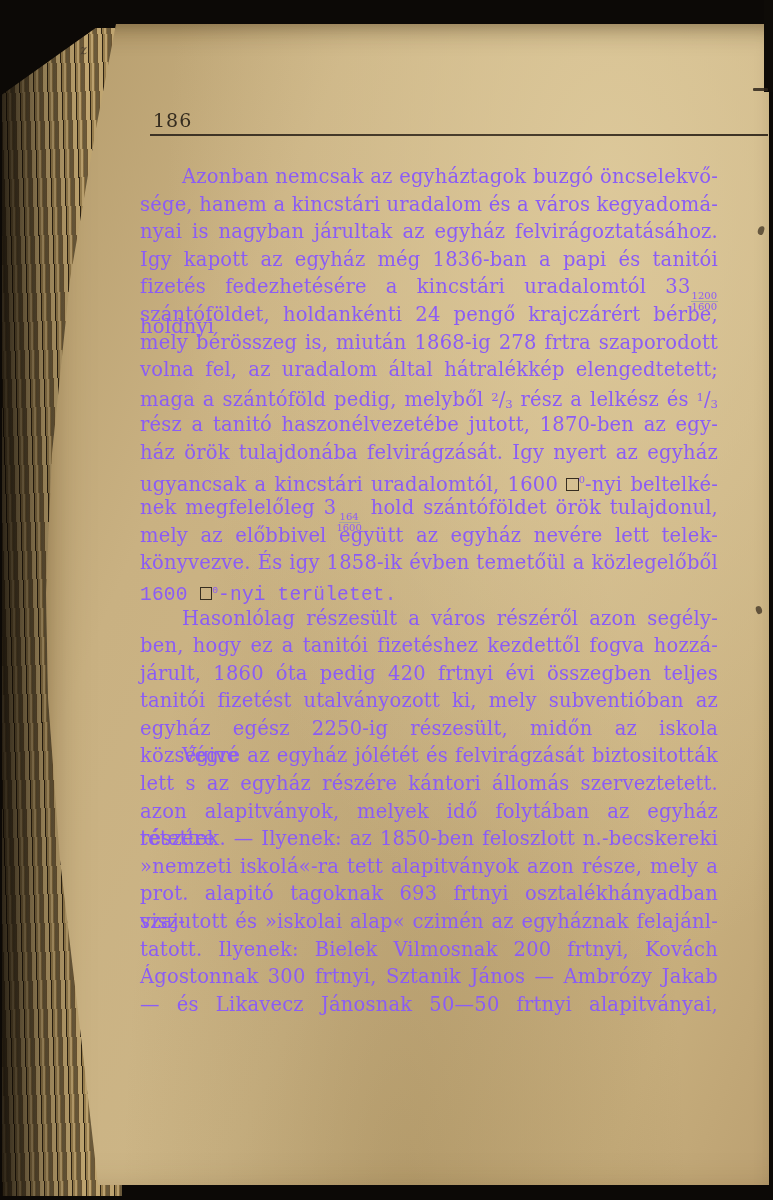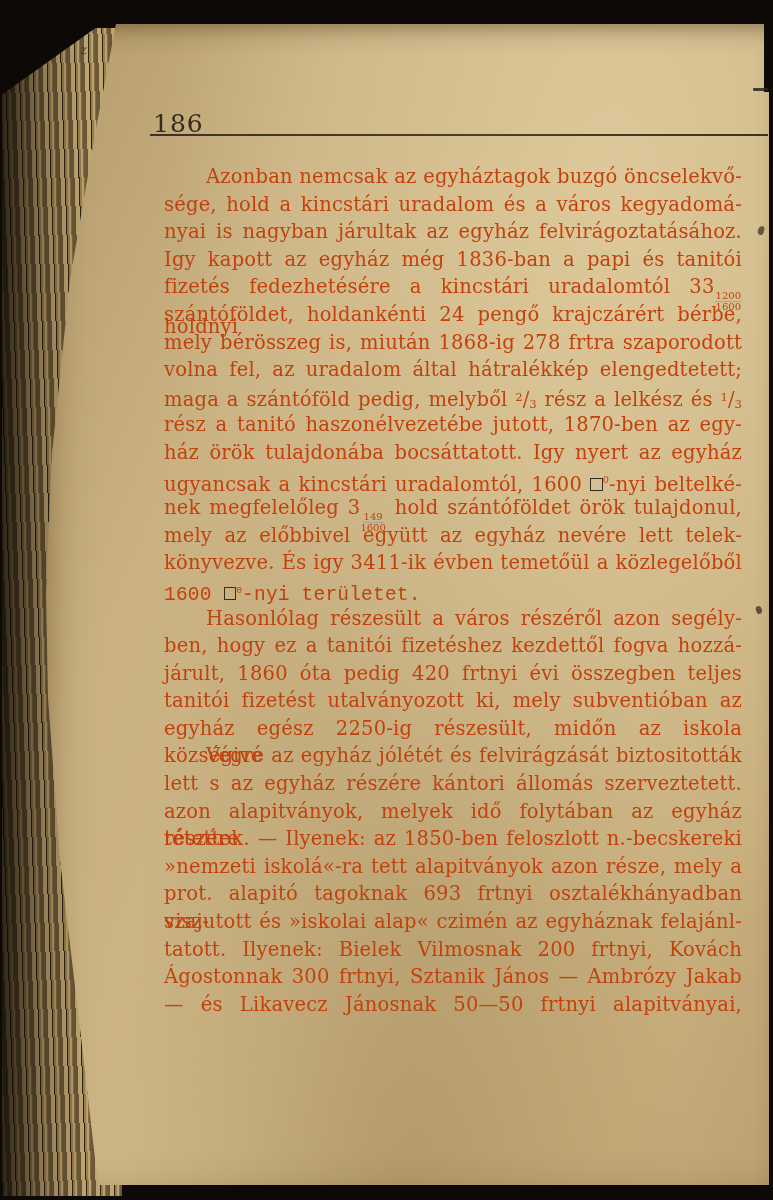--- a/index.html
+++ b/index.html
@@ -45,31 +45,31 @@
     background:#0c0906;
     clip-path:polygon(0 0,100% 0,0 100%);
   }
   .corner-top-right{
     position:absolute;right:0;top:0;width:9px;height:92px;z-index:3;
     background:#0e0b07;
   }
 
   .header-pageno{
     position:absolute;left:153px;top:109px;z-index:4;
-    font-size:25px;letter-spacing:1px;color:#352c1f;
+    font-size:19px;letter-spacing:1px;color:#352c1f;
   }
   .header-rule{
     position:absolute;left:150px;top:134px;width:618px;height:2px;z-index:4;
     background:linear-gradient(90deg,#3c3224,#4a3e2d 55%,#3c3224);
     box-shadow:0 2px 1px -1px rgba(70,56,36,.5);
   }
 
   .text-block{
-    position:absolute;left:164px;top:163px;width:578px;z-index:4;
-    color:#c2410c;
+    position:absolute;left:140px;top:163px;width:578px;z-index:4;
+    color:#8b5cf6;
     font-size:19.5px;line-height:27.6px;
     letter-spacing:.2px;
   }
   .line{
     text-align:justify;
     text-align-last:justify;
     white-space:normal;
     height:27.6px;
   }
   .line.indent{text-indent:42px;}
@@ -109,40 +109,40 @@
   <div class="page"></div>
 
   <div class="wedge-top-left"></div>
   <div class="corner-top-right"></div>
 
   <div class="header-pageno">186</div>
   <div class="header-rule"></div>
 
   <div class="text-block">
       <div class="line indent">Azonban nemcsak az egyháztagok buzgó öncselekvő-</div>
-      <div class="line">sége, hold a kincstári uradalom és a város kegyadomá-</div>
+      <div class="line">sége, hanem a kincstári uradalom és a város kegyadomá-</div>
       <div class="line">nyai is nagyban járultak az egyház felvirágoztatásához.</div>
       <div class="line">Igy kapott az egyház még 1836-ban a papi és tanitói</div>
       <div class="line">fizetés fedezhetésére a kincstári uradalomtól 33<span class="frac">
           <span class="num">1200</span>
           <span class="den">1600</span>
         </span> holdnyi</div>
       <div class="line">szántóföldet, holdankénti 24 pengő krajczárért bérbe,</div>
       <div class="line">mely bérösszeg is, miután 1868-ig 278 frtra szaporodott</div>
       <div class="line">volna fel, az uradalom által hátralékkép elengedtetett;</div>
       <div class="line">maga a szántóföld pedig, melyből <span class="sfrac"><sup>2</sup>/<sub>3</sub></span> rész a lelkész és <span class="sfrac"><sup>1</sup>/<sub>3</sub></span></div>
       <div class="line">rész a tanitó haszonélvezetébe jutott, 1870-ben az egy-</div>
-      <div class="line">ház örök tulajdonába bocsáttatott. Igy nyert az egyház</div>
+      <div class="line">ház örök tulajdonába felvirágzását. Igy nyert az egyház</div>
       <div class="line">ugyancsak a kincstári uradalomtól, 1600 <span class="sq"><span class="box"></span><sup>0</sup></span>-nyi beltelké-</div>
       <div class="line">nek megfelelőleg 3<span class="frac">
-          <span class="num">149</span>
+          <span class="num">164</span>
           <span class="den">1600</span>
         </span> hold szántóföldet örök tulajdonul,</div>
       <div class="line">mely az előbbivel együtt az egyház nevére lett telek-</div>
-      <div class="line">könyvezve. És igy 3411-ik évben temetőül a közlegelőből</div>
+      <div class="line">könyvezve. És igy 1858-ik évben temetőül a közlegelőből</div>
       <div class="line short-end">1600 <span class="sq"><span class="box"></span><sup>0</sup></span>-nyi területet.</div>
       <div class="line indent">Hasonlólag részesült a város részéről azon segély-</div>
       <div class="line">ben, hogy ez a tanitói fizetéshez kezdettől fogva hozzá-</div>
       <div class="line">járult, 1860 óta pedig 420 frtnyi évi összegben teljes</div>
       <div class="line">tanitói fizetést utalványozott ki, mely subventióban az</div>
       <div class="line">egyház egész 2250-ig részesült, midőn az iskola községivé</div>
       <div class="line indent">Végre az egyház jólétét és felvirágzását biztositották</div>
       <div class="line">lett s az egyház részére kántori állomás szerveztetett.</div>
       <div class="line">azon alapitványok, melyek idő folytában az egyház részére</div>
       <div class="line">tétettek. — Ilyenek: az 1850-ben feloszlott n.-becskereki</div>

